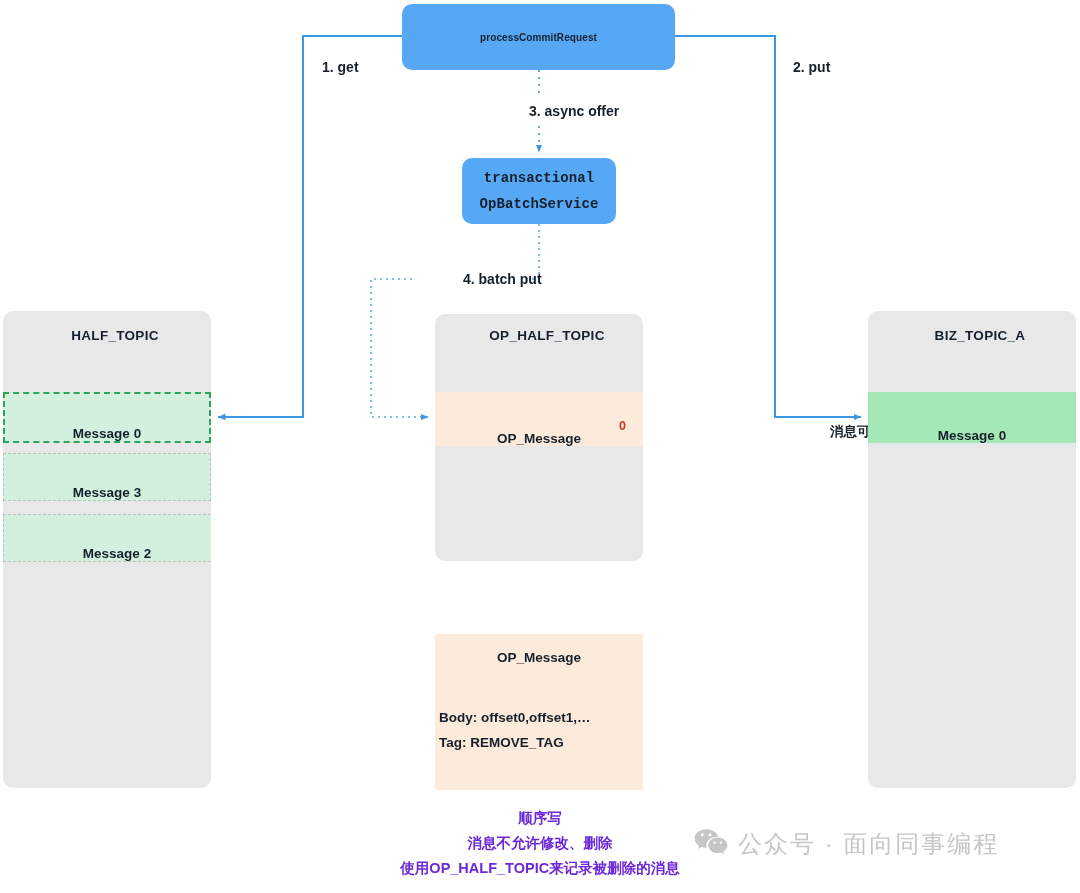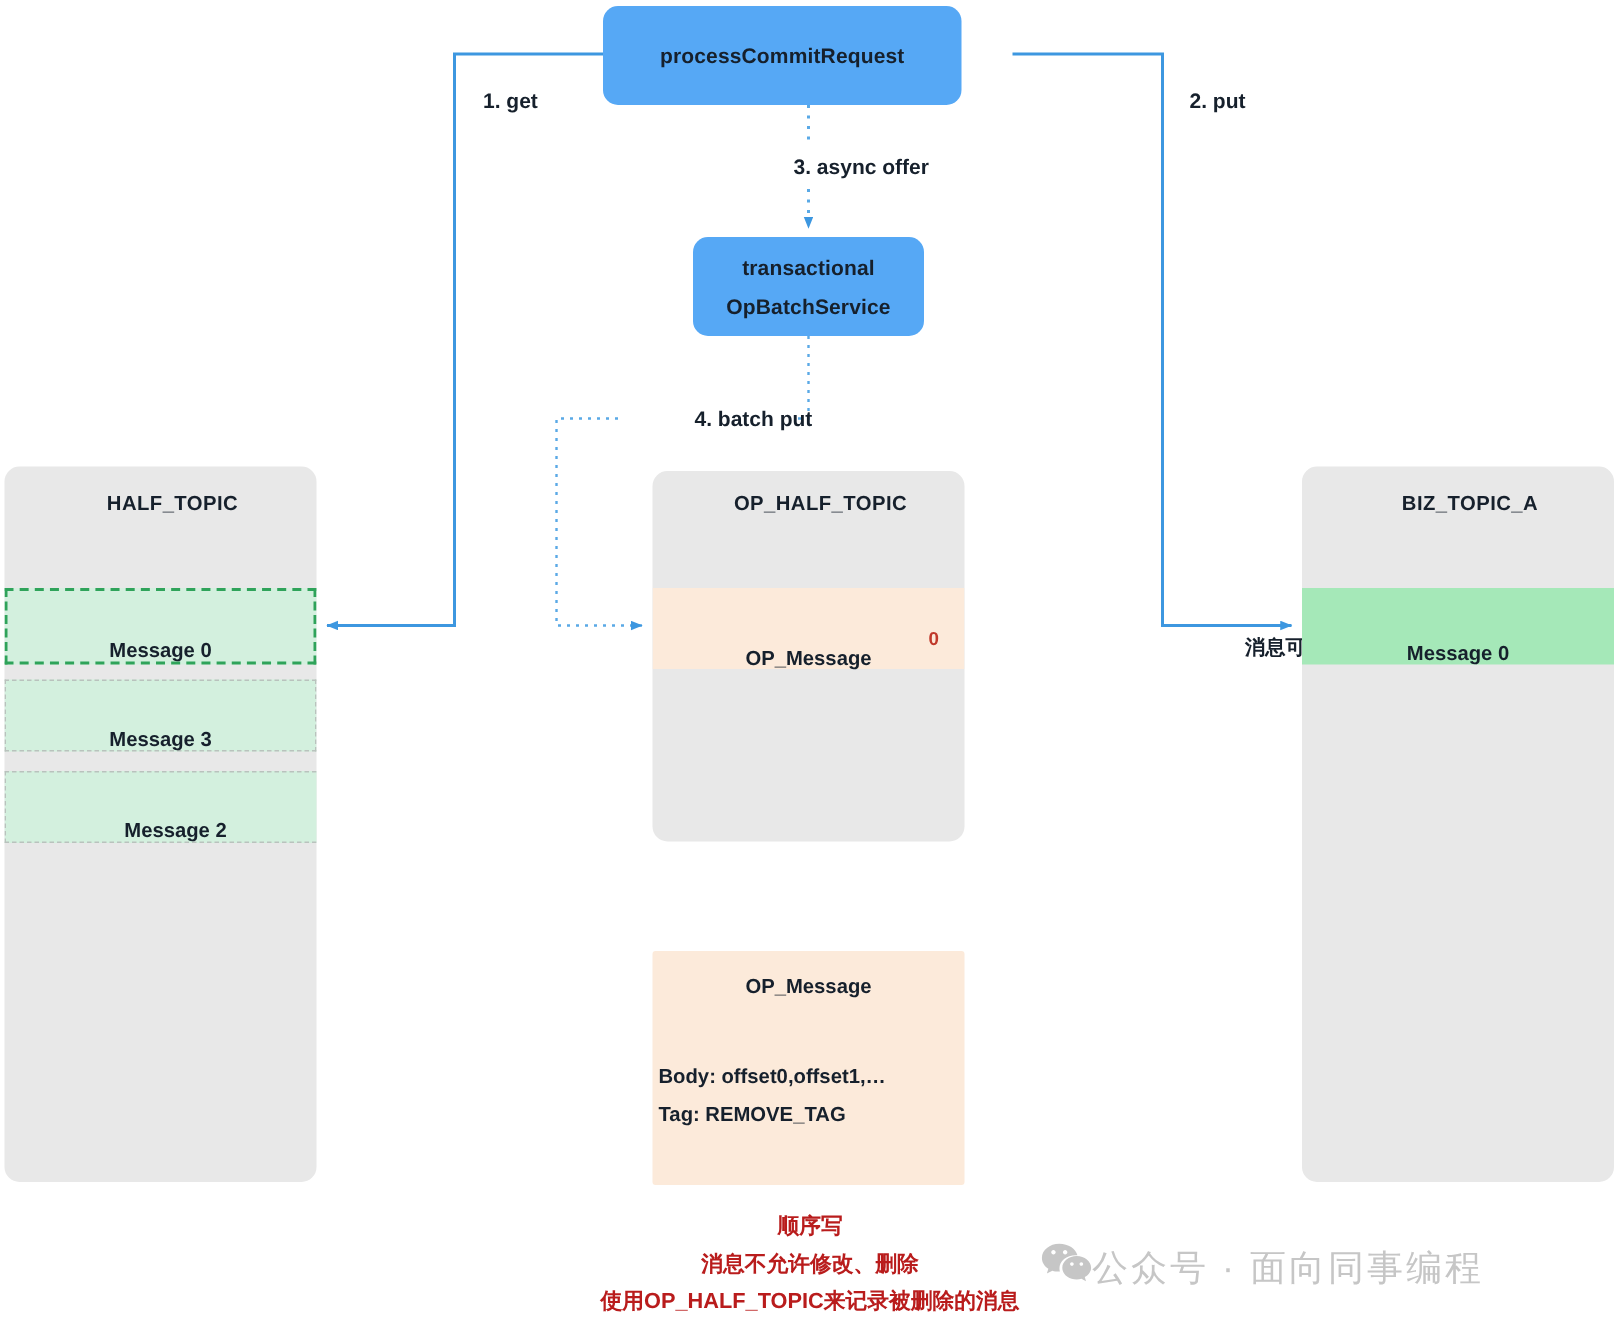--- a/index.html
+++ b/index.html
@@ -34,29 +34,29 @@
     display: flex;
     flex-direction: column;
     align-items: center;
     justify-content: center;
     color: #16202c;
     font-weight: bold;
     letter-spacing: .1px;
     text-align: center;
   }
   #node-process-commit {
-    left: 402px; top: 4px; width: 239px; height: 66px;
-    font-size: 14px;
+    left: 402px; top: 4px; width: 273px; height: 66px;
+    font-size: 10px;
   }
   #node-op-batch-service {
     left: 462px; top: 158px; width: 154px; height: 66px;
     font-size: 14px;
     line-height: 26px;
   }
-  #node-op-batch-service .ln { display: block; }
+  #node-op-batch-service .ln { display: block; font-family: Liberation Mono, monospace; }
 
   
   .topic-col {
     position: absolute;
     border-radius: 10px;
     background: #e8e8e8;
     overflow: hidden;
   }
   .topic-title {
     position: absolute;
@@ -141,36 +141,37 @@
     margin-left: 44px;
   }
   .edge-label.sm { font-size: 13.5px; }
 
   
   #caption-block {
     position: absolute;
     left: 0; right: 0;
     top: 806px;
     text-align: center;
-    color: #b91c1c;
+    color: #6d28d9;
   }
   #caption-block .cap {
     font-size: 14.5px;
     font-weight: bold;
     line-height: 25px;
     white-space: nowrap;
   }
 
   
   #watermark {
     position: absolute;
     left: 694px;
     top: 828px;
     display: flex;
     align-items: center;
+    gap: 10px;
     color: #c6c6c6;
   }
   #watermark .wm-text {
     font-size: 24px;
     letter-spacing: 2px;
     white-space: nowrap;
   }
 </style>
 </head>
 <body>

